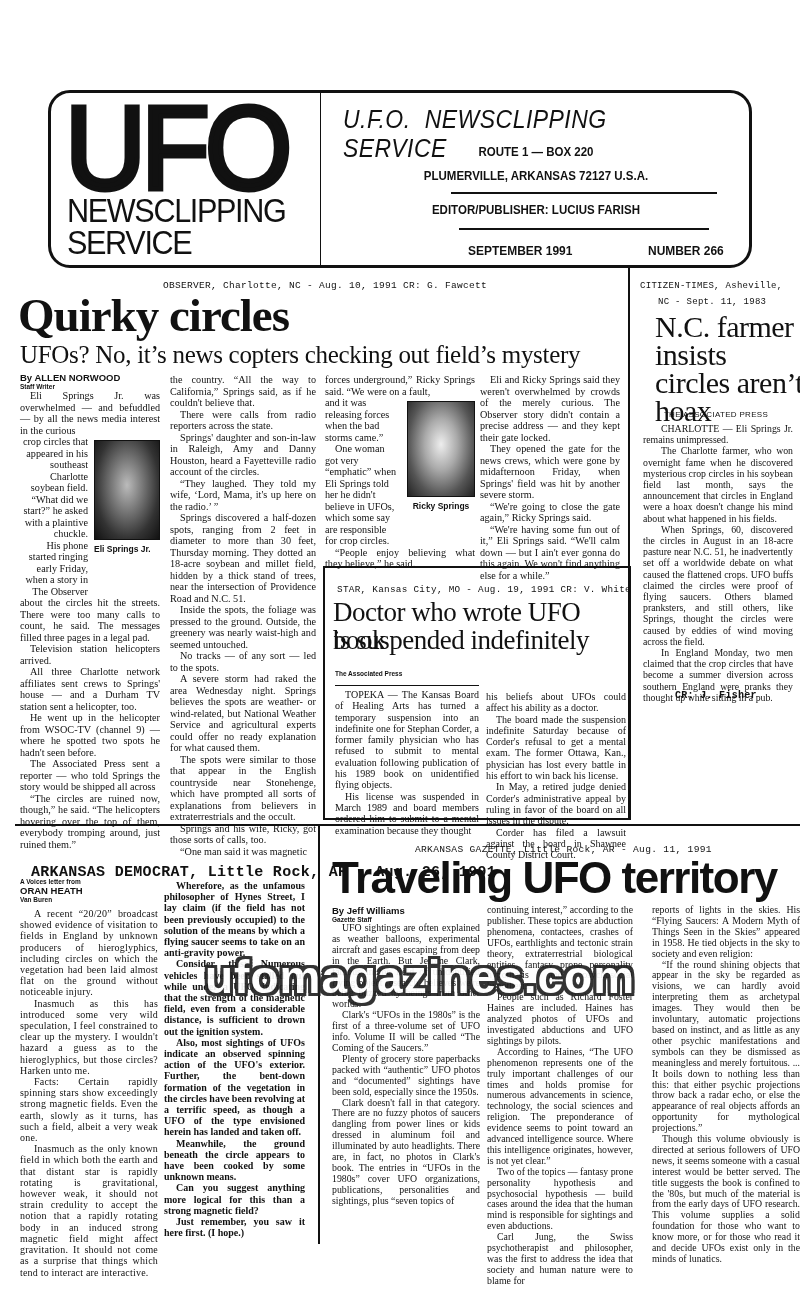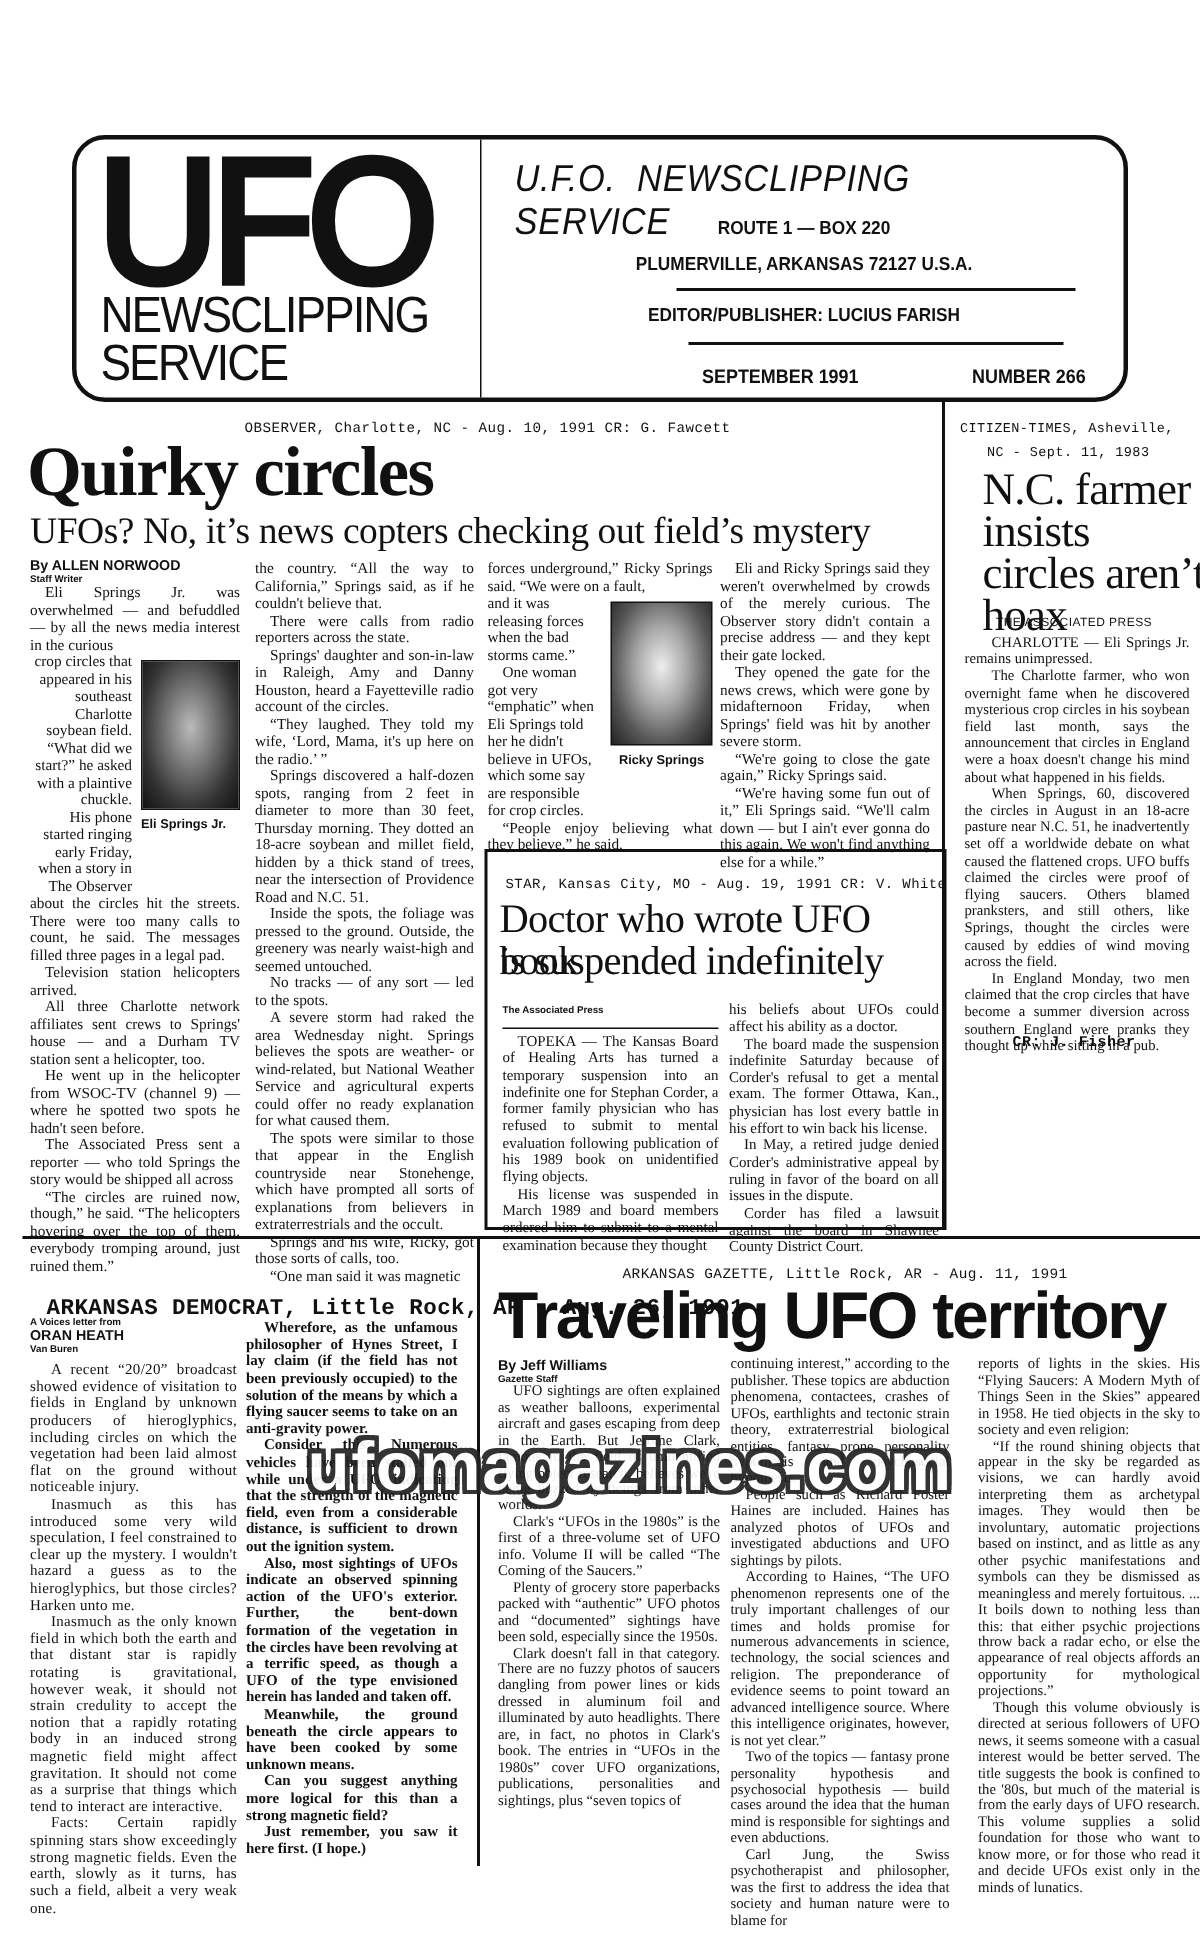--- a/index.html
+++ b/index.html
@@ -164,43 +164,43 @@
   <div class="source" style="position:absolute; left:12px; top:16px; font-size:9.3px;">STAR, Kansas City, MO - Aug. 19, 1991  CR: V. White</div>
   <h1 class="a3-head" style="position:absolute; left:8px; top:30px; font-weight:400;">Doctor who wrote UFO book</h1>
   <h1 class="a3-head" style="position:absolute; left:8px; top:58px; font-weight:400;">is suspended indefinitely</h1>
   <div class="a3-ap" style="position:absolute; left:10px; top:102px;">The Associated Press</div>
   <div class="hrule" style="position:absolute; left:10px; top:117px; width:144px; height:1px;"></div>
   <div class="body-col" style="position:absolute; left:10px; top:121px; width:144px; font-size:10px; line-height:11.3px;">
     <p>TOPEKA — The Kansas Board of Healing Arts has turned a temporary suspension into an indefinite one for Stephan Corder, a former family physician who has refused to submit to mental evaluation following publication of his 1989 book on unidentified flying objects.</p>
     <p>His license was suspended in March 1989 and board members ordered him to submit to a mental examination because they thought</p>
   </div>
   <div class="body-col" style="position:absolute; left:161px; top:100px; width:140px; font-size:10px; line-height:11.3px;">
-    <p style="text-indent:0;">his beliefs about UFOs could affect his ability as a doctor.</p>
+    <p style="text-indent:0;margin-top:23px;">his beliefs about UFOs could affect his ability as a doctor.</p>
     <p>The board made the suspension indefinite Saturday because of Corder's refusal to get a mental exam. The former Ottawa, Kan., physician has lost every battle in his effort to win back his license.</p>
     <p>In May, a retired judge denied Corder's administrative appeal by ruling in favor of the board on all issues in the dispute.</p>
     <p>Corder has filed a lawsuit against the board in Shawnee County District Court.</p>
   </div>
 </section>
 
 <div class="abs hrule" style="left:15px; top:824px; width:785px;"></div>
 
 <div class="abs vrule" style="left:318px; top:824px; height:420px;"></div>
 
 <section>
   <div class="abs source" style="left:31px; top:864px; font-size:15px;font-weight:bold;">ARKANSAS DEMOCRAT, Little Rock, AR - Aug. 26, 1991</div>
   <div class="abs" style="left:20px; top:878px; width:140px;">
     <div class="byline-sub">A Voices letter from</div>
     <div class="byline">ORAN HEATH</div>
     <div class="byline-sub">Van Buren</div>
   </div>
   <div class="abs body-col" style="left:20px; top:908px; width:138px; font-size:10px; line-height:11.2px; letter-spacing:0.2px;">
     <p style="text-indent:14px;">A recent “20/20” broadcast showed evidence of visitation to fields in England by unknown producers of hieroglyphics, including circles on which the vegetation had been laid almost flat on the ground without noticeable injury.</p>
     <p style="text-indent:14px;">Inasmuch as this has introduced some very wild speculation, I feel constrained to clear up the mystery. I wouldn't hazard a guess as to the hieroglyphics, but those circles? Harken unto me.</p>
+    <p style="text-indent:14px;">Facts: Certain rapidly spinning stars show exceedingly strong magnetic fields. Even the earth, slowly as it turns, has such a field, albeit a very weak one.</p>
     <p style="text-indent:14px;">Inasmuch as the only known field in which both the earth and that distant star is rapidly rotating is gravitational, however weak, it should not strain credulity to accept the notion that a rapidly rotating body in an induced strong magnetic field might affect gravitation. It should not come as a surprise that things which tend to interact are interactive.</p>
-    <p style="text-indent:14px;">Facts: Certain rapidly spinning stars show exceedingly strong magnetic fields. Even the earth, slowly as it turns, has such a field, albeit a very weak one.</p>
   </div>
   <div class="abs body-col" style="left:164px; top:880px; width:141px; font-size:10px; line-height:11.2px; font-weight:700;">
     <p style="text-indent:12px;">Wherefore, as the unfamous philosopher of Hynes Street, I lay claim (if the field has not been previously occupied) to the solution of the means by which a flying saucer seems to take on an anti-gravity power.</p>
     <p style="text-indent:12px;">Consider this: Numerous vehicles have been stalled out while under a UFO, indicating that the strength of the magnetic field, even from a considerable distance, is sufficient to drown out the ignition system.</p>
     <p style="text-indent:12px;">Also, most sightings of UFOs indicate an observed spinning action of the UFO's exterior. Further, the bent-down formation of the vegetation in the circles have been revolving at a terrific speed, as though a UFO of the type envisioned herein has landed and taken off.</p>
     <p style="text-indent:12px;">Meanwhile, the ground beneath the circle appears to have been cooked by some unknown means.</p>
     <p style="text-indent:12px;">Can you suggest anything more logical for this than a strong magnetic field?</p>
     <p style="text-indent:12px;">Just remember, you saw it here first. (I hope.)</p>
   </div>
 </section>

